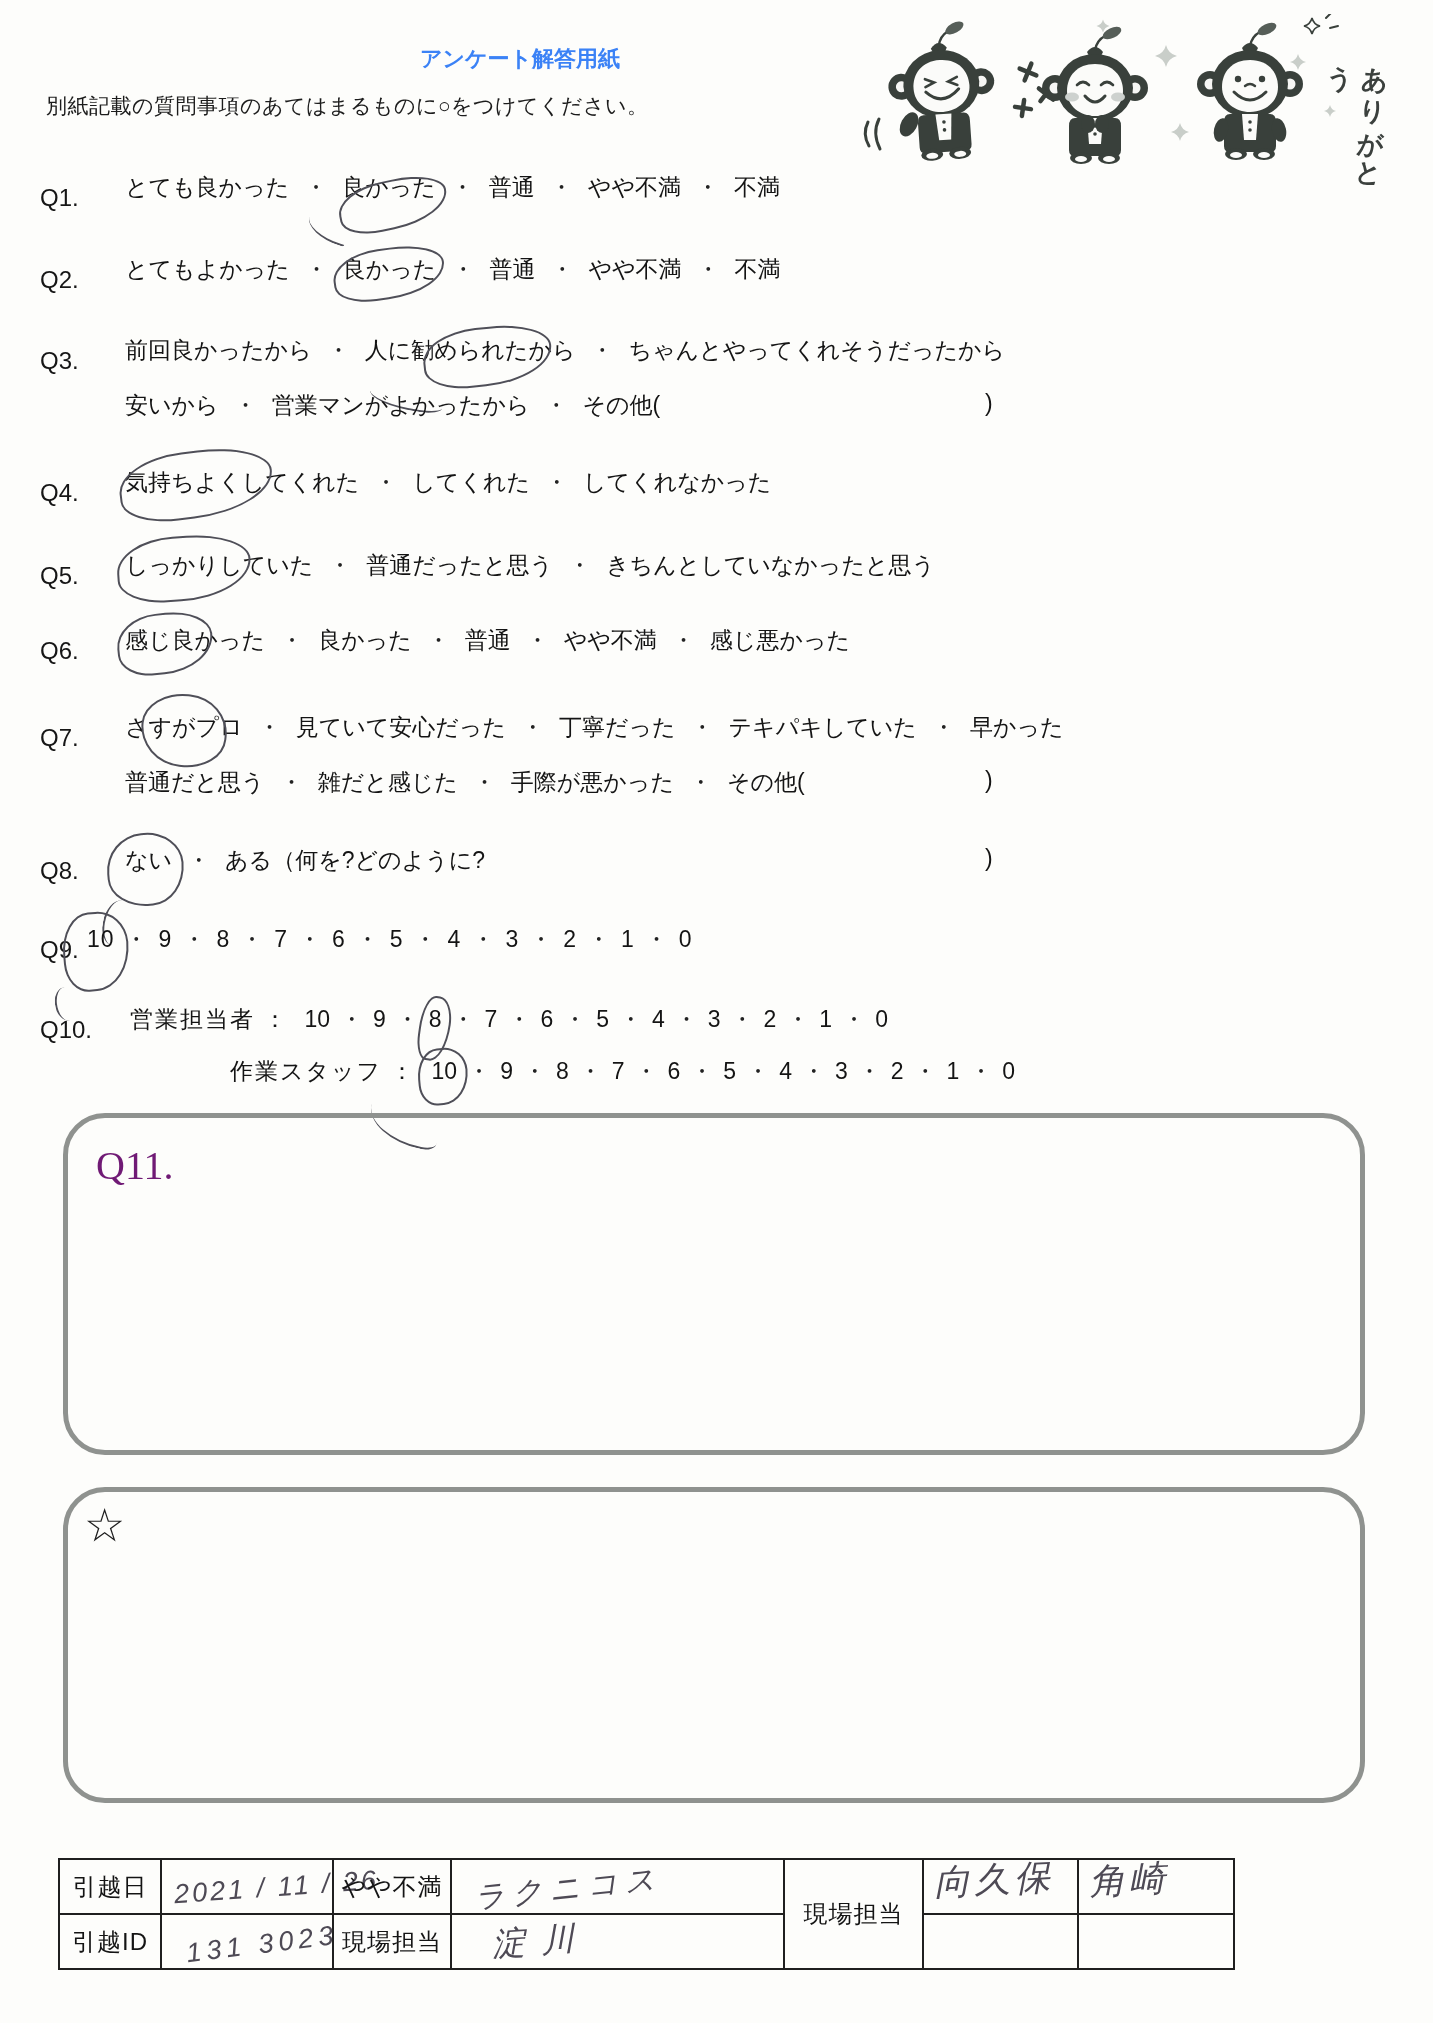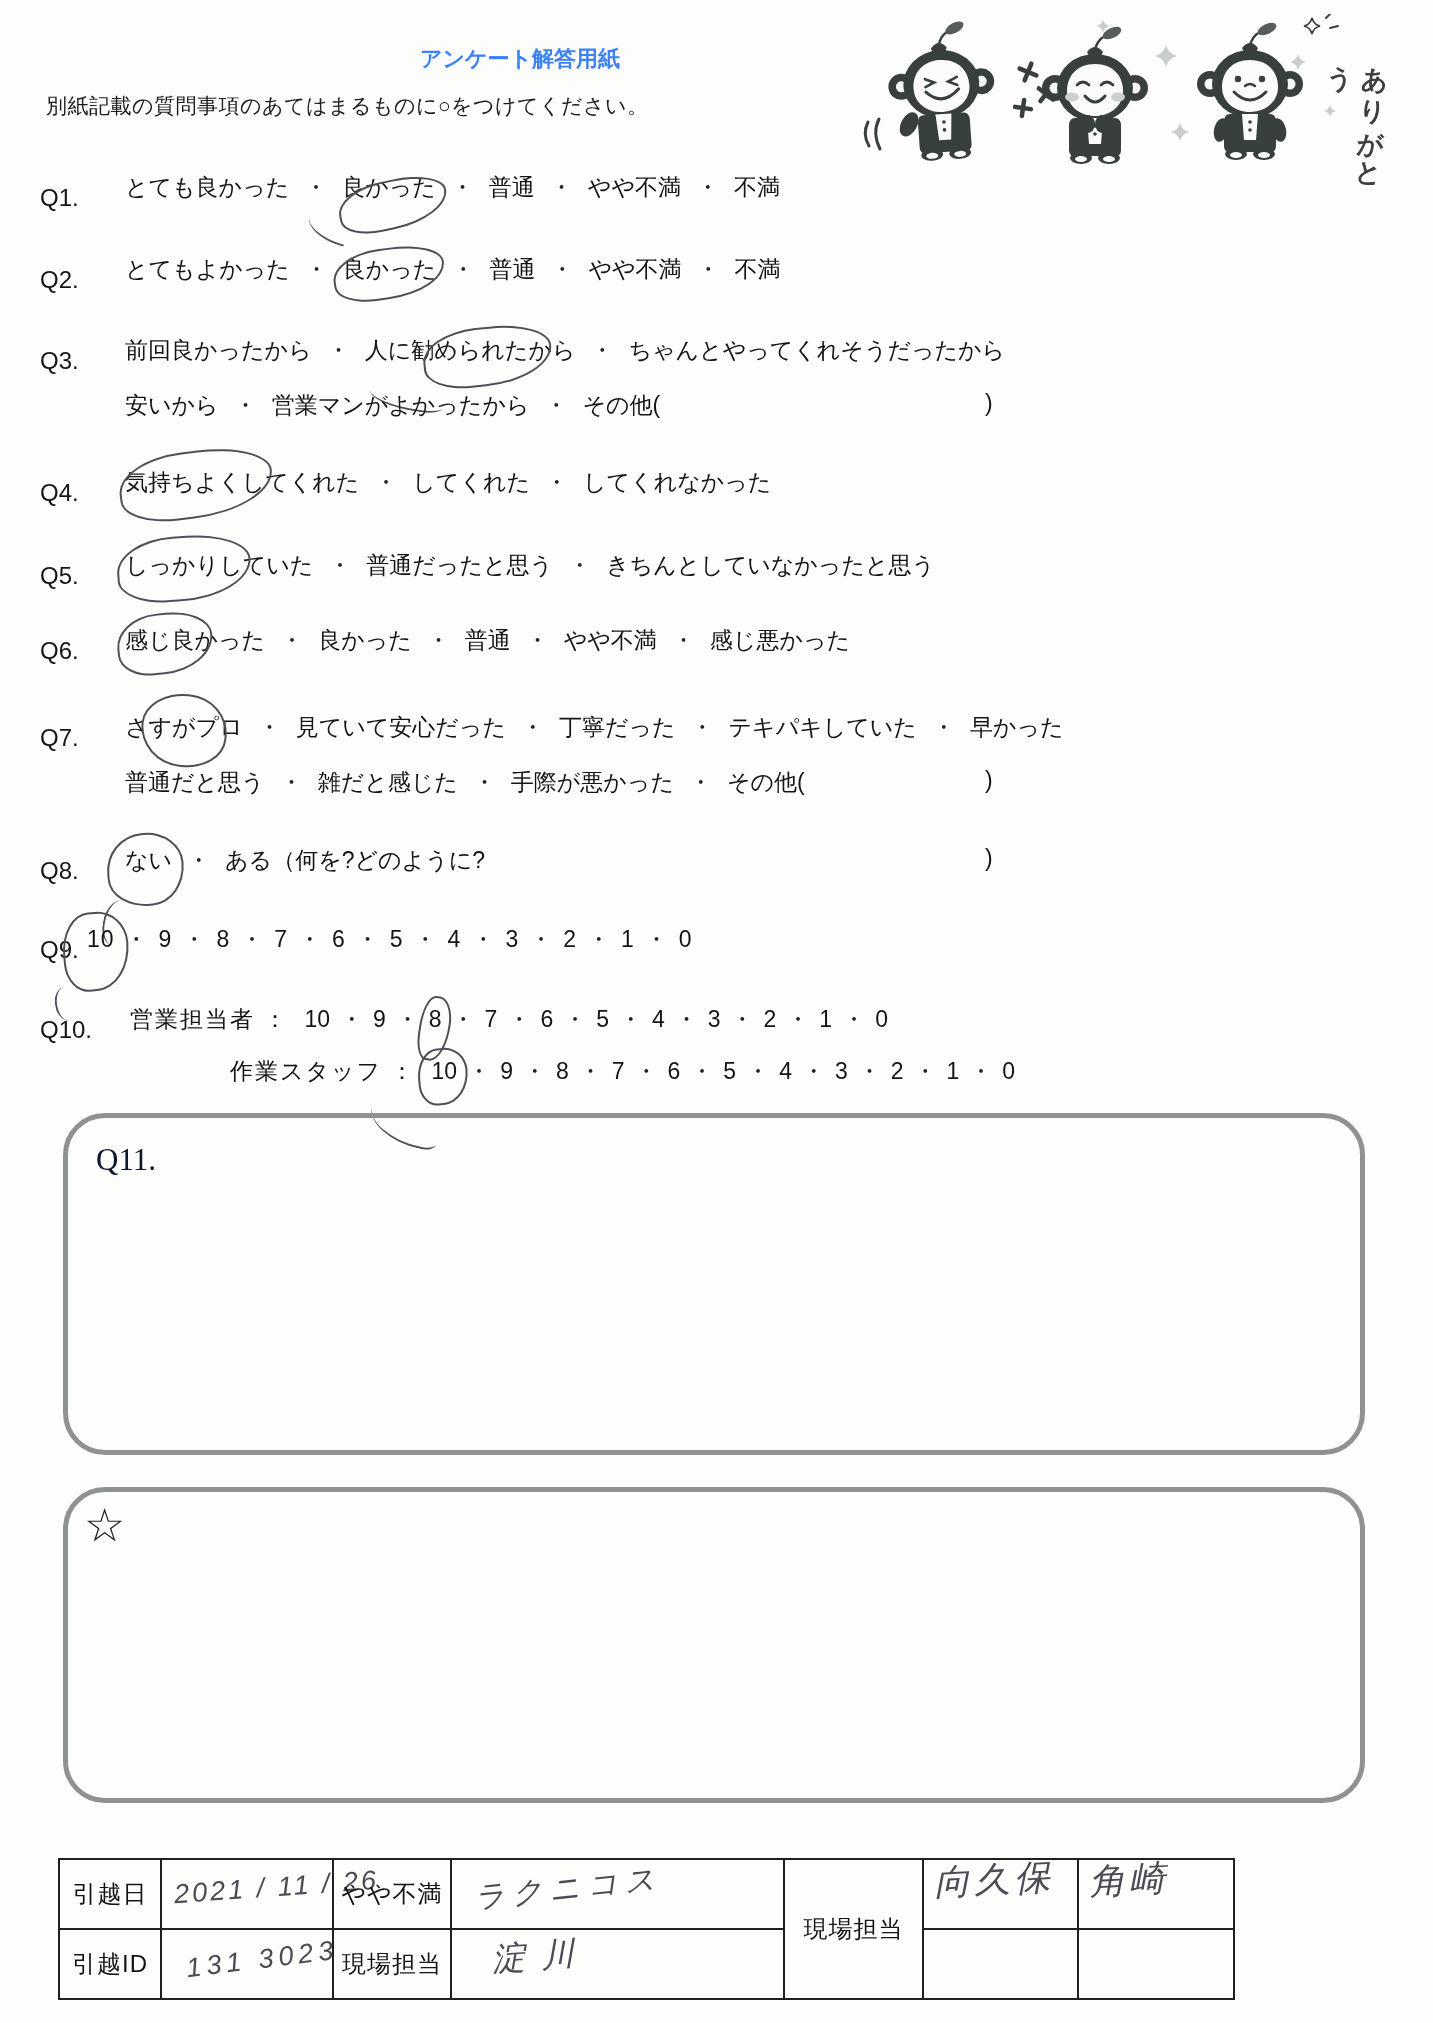--- a/index.html
+++ b/index.html
@@ -57,28 +57,28 @@
   #q10 .r1 .circled::after{left:-10px;right:-8px;top:-10px;bottom:-28px;transform:rotate(8deg);}
   #q10 .r2 .circled::after{left:-14px;right:-10px;top:-10px;bottom:-20px;transform:rotate(-5deg);}
   #q10 .r2 .circled::before{content:"";position:absolute;left:-64px;bottom:-60px;width:72px;height:40px;
     border-bottom:2px solid #4f4f58;border-radius:0 0 20% 80%;transform:rotate(12deg);}
 
   
   .comment-box{position:absolute;left:63px;width:1292px;border:5px solid #8f928f;border-radius:42px;background:transparent;}
   #box-q11{top:1113px;height:332px;}
   #box-star{top:1487px;height:306px;}
   .q11-label{position:absolute;left:28px;top:24px;font-family:"Liberation Serif","DejaVu Serif",serif;
-             font-size:31px;color:#0f172a;}
+             font-size:40px;color:#701a75;}
   .star{position:absolute;left:16px;top:6px;font-size:46px;color:#1d1d1d;font-weight:400;}
 
   
   .footer-table{position:absolute;left:58px;top:1858px;}
   .footer-table table{border-collapse:collapse;table-layout:fixed;}
   .footer-table td{border:2.5px solid #1f1f1f;padding:0;position:relative;overflow:visible;}
-  .footer-table tr{height:70px;}
+  .footer-table tr{height:55px;}
   td.flabel{text-align:center;font-size:24px;letter-spacing:1px;color:#141414;}
   .hw{position:absolute;color:#4e4a55;font-style:italic;white-space:nowrap;}
   .hw-date{left:12px;top:12px;font-size:27px;transform:rotate(-4deg);letter-spacing:3px;}
   .hw-id{left:24px;top:14px;font-size:27px;transform:rotate(-7deg);letter-spacing:5px;}
   .hw-sales{left:22px;top:8px;font-size:30px;transform:rotate(-6deg);letter-spacing:7px;}
   .hw-branch{left:40px;top:4px;font-size:33px;transform:rotate(-4deg);letter-spacing:16px;}
   .hw-name{left:10px;top:-4px;font-size:36px;transform:rotate(-3deg);letter-spacing:4px;z-index:3;}
 </style>
 </head>
 <body>

